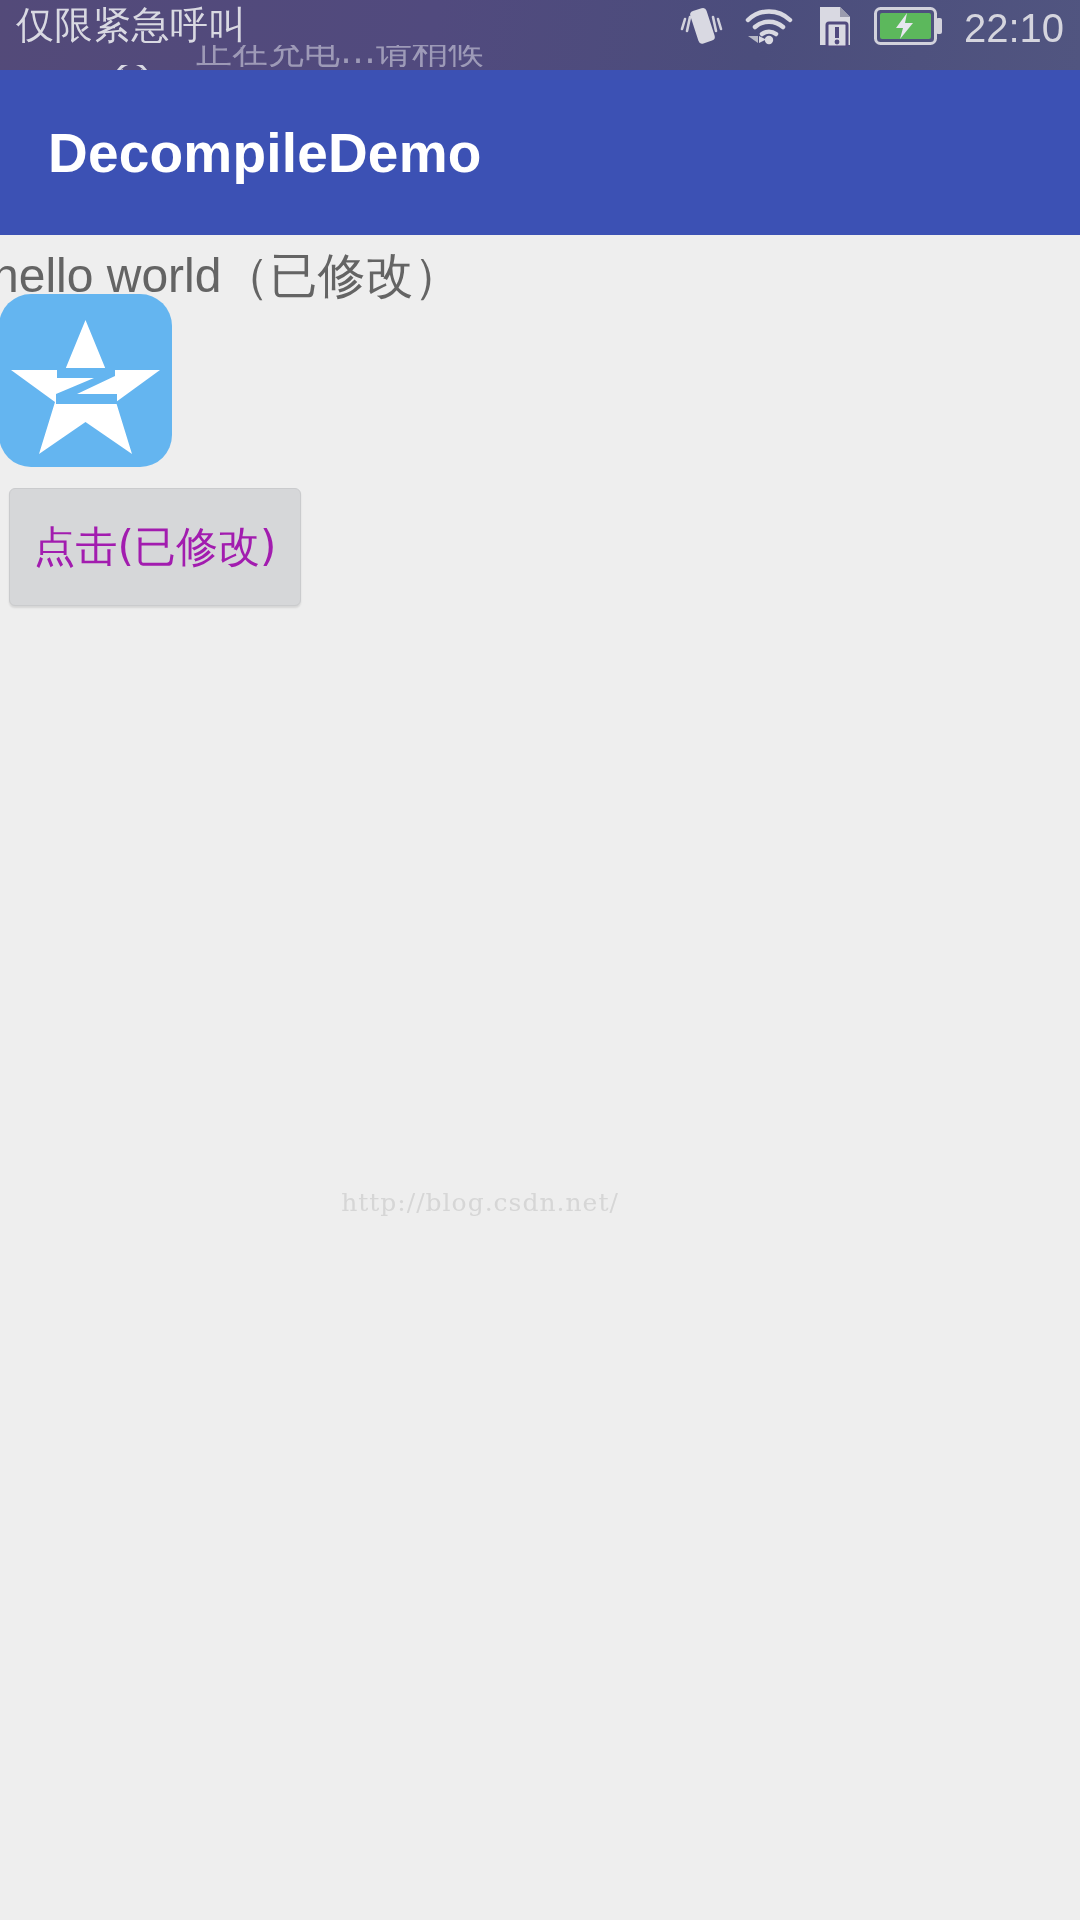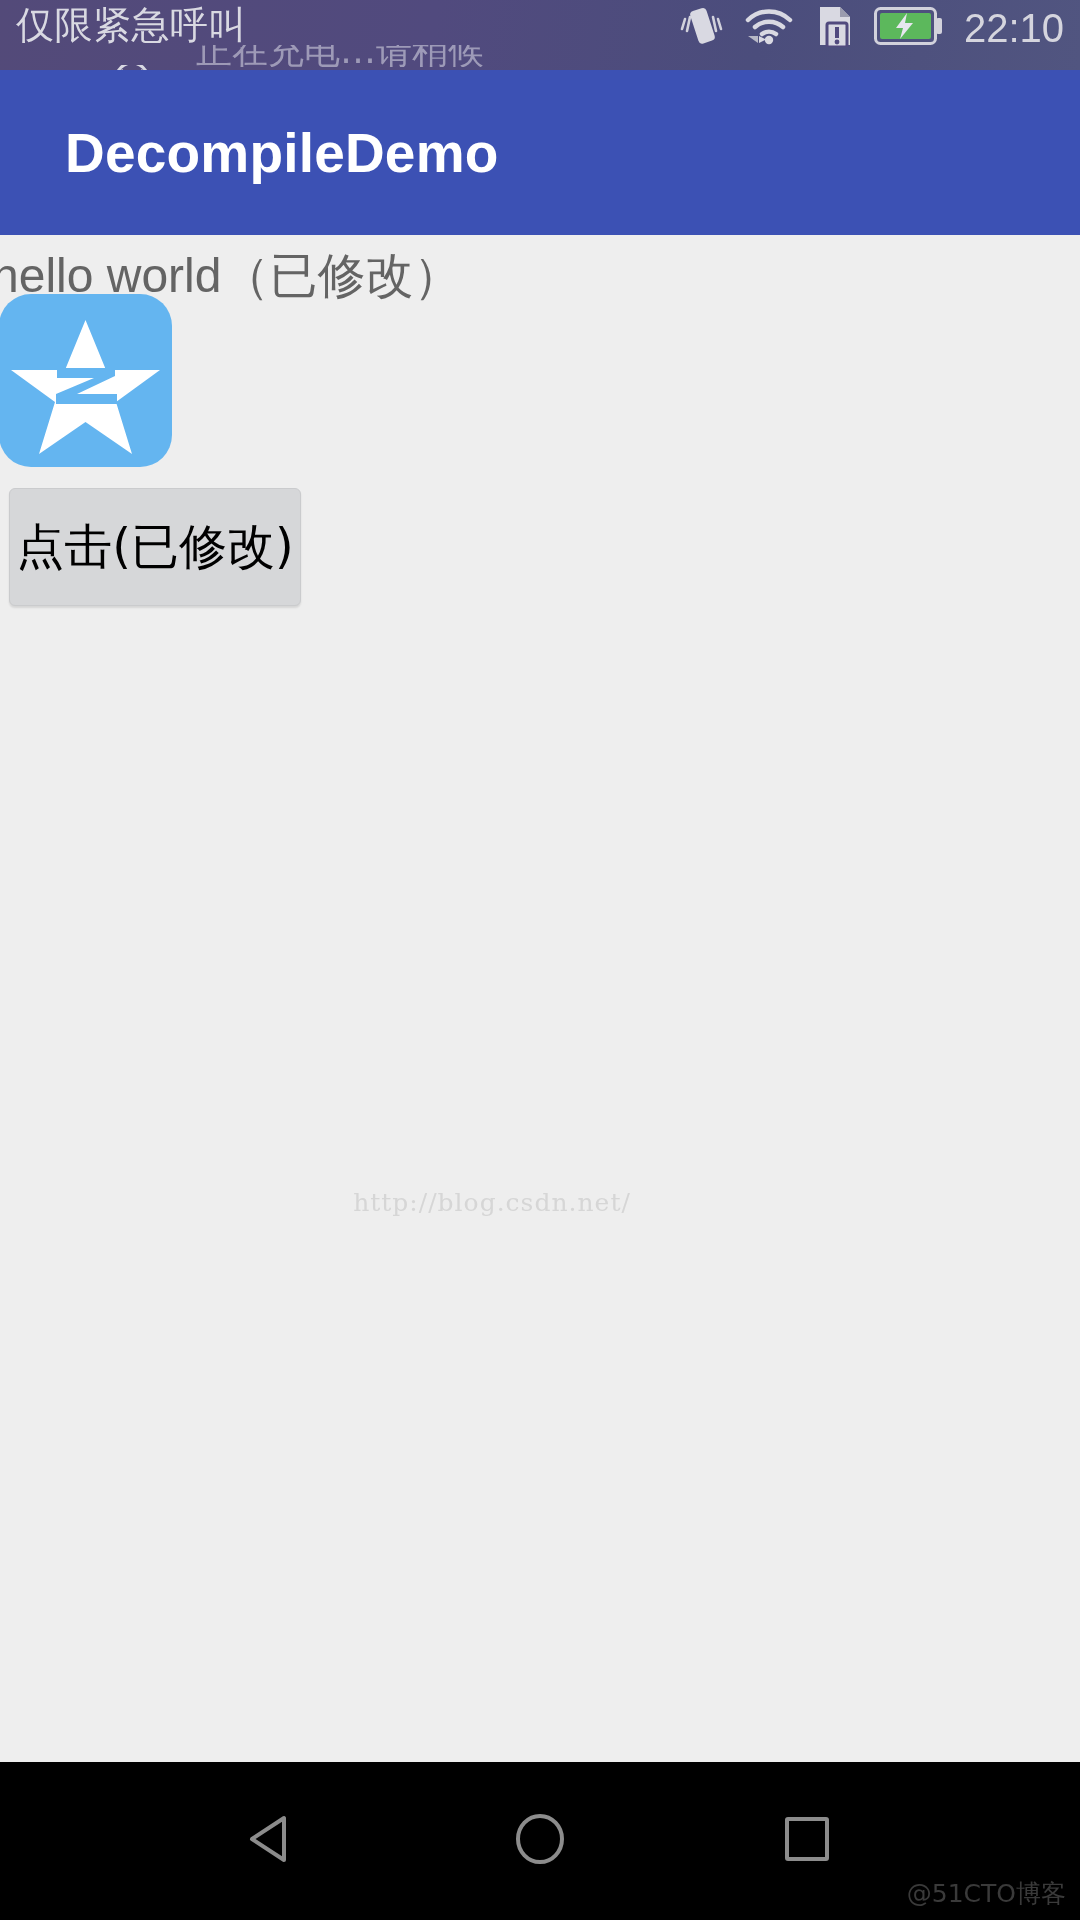--- a/index.html
+++ b/index.html
@@ -58,23 +58,22 @@
 
   
   #app-bar {
     position:absolute; left:0; top:70px;
     width:1080px; height:165px;
     background:#3c51b4;
     display:flex; align-items:center;
   }
   #app-title {
     color:#ffffff; font-size:55px; font-weight:bold;
-    padding-left:25px; letter-spacing:0.2px;
-    white-space:nowrap;
-    margin-left:40px;
+    padding-left:48px; letter-spacing:0.2px;
+    white-space:nowrap;
   }
 
   
   #content {
     position:absolute; left:0; top:235px;
     width:1080px; height:1527px;
     background:#eeeeee;
     overflow:hidden;
   }
   #hello-text {
@@ -95,28 +94,28 @@
     position:absolute; left:9px; top:253px;
     width:292px; height:118px;
     background:#d6d7d9;
     border:1px solid #cacbcd;
     border-radius:6px;
     box-shadow:0 2px 2px rgba(0,0,0,0.10);
     display:flex; align-items:center; justify-content:center;
     cursor:pointer;
   }
   #click-button-label {
-    font-size:48px; color:#000000; white-space:nowrap;
+    font-size:42px; color:#a21caf; white-space:nowrap;
     font-family:"DejaVu Sans","Liberation Sans",sans-serif;
   }
   #watermark-center {
     position:absolute; left:0; top:953px;
     width:960px; text-align:center;
     font-family:"DejaVu Serif","Liberation Serif",serif;
-    font-size:25px; color:#d6d6d6; letter-spacing:1px;margin-left:12px;
+    font-size:25px; color:#d6d6d6; letter-spacing:1px;
   }
 
   
   #nav-bar {
     position:absolute; left:0; top:1762px;
     width:1080px; height:158px;
     background:#000000;
   }
   #nav-inner {
     position:absolute; left:0; top:0; width:1080px; height:158px;
@@ -237,44 +236,14 @@
       </svg>
     </div>
 
     <div id="click-button">
       <span id="click-button-label">点击(已修改)</span>
     </div>
 
     <div id="watermark-center">http://blog.csdn.net/</div>
   </div>
 
-  <div id="nav-bar">
-    <div id="nav-inner">
-
-      <div class="nav-btn">
-        <span>
-          <svg width="62" height="62" viewBox="0 0 62 62">
-            <polygon points="42,10 42,52 10,31" fill="none" stroke="#8c8c8c" stroke-width="4" stroke-linejoin="round"></polygon>
-          </svg>
-        </span>
-      </div>
-
-      <div class="nav-btn">
-        <span>
-          <svg width="62" height="62" viewBox="0 0 62 62">
-            <ellipse cx="31" cy="31" rx="22" ry="23" fill="none" stroke="#8c8c8c" stroke-width="4"></ellipse>
-          </svg>
-        </span>
-      </div>
-
-      <div class="nav-btn">
-        <span>
-          <svg width="62" height="62" viewBox="0 0 62 62">
-            <rect x="11" y="11" width="40" height="40" rx="1" fill="none" stroke="#8c8c8c" stroke-width="4"></rect>
-          </svg>
-        </span>
-      </div>
-    </div>
-
-    <div id="watermark-corner">@51CTO博客</div>
-  </div>
 
 </div>
 
 </body></html>

